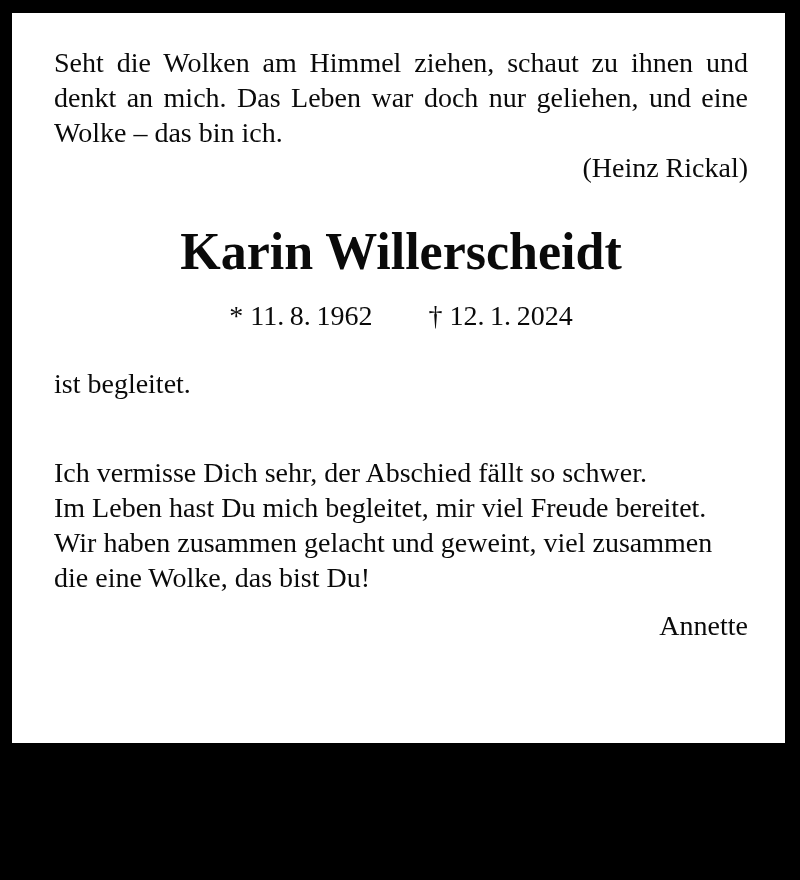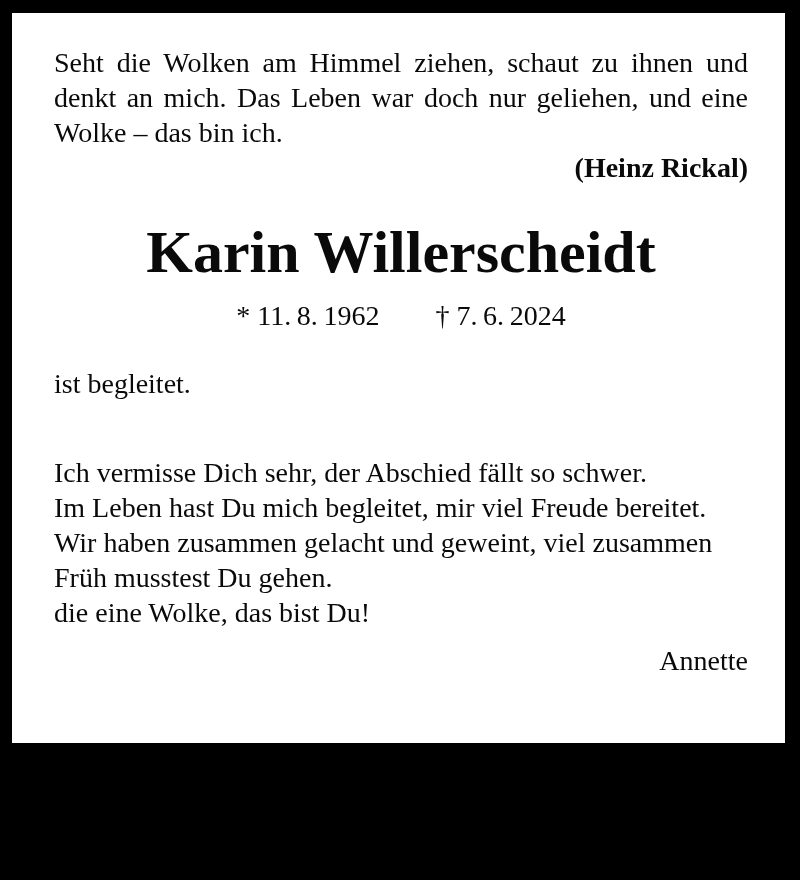--- a/index.html
+++ b/index.html
@@ -20,25 +20,25 @@
     background: #ffffff;
     color: #0a0a0a;
     font-family: "Liberation Serif", serif;
     font-size: 28px;
     line-height: 35px;
     padding: 32px 37px 0 42px;
     box-sizing: border-box;
     overflow: hidden;
   }
   .opening { text-align: justify; }
-  .attribution { text-align: right; font-weight: bold; }
+  .attribution { text-align: right; }
   .intro { margin-top: 55px; }
   .name {
     margin-top: 30px;
-    font-size: 60px;
+    font-size: 52px;
     line-height: 74px;
     font-weight: bold;
     text-align: center;
     white-space: nowrap;
   }
   .dates {
     margin-top: 9px;
     text-align: center;
     white-space: nowrap;
   }
@@ -57,29 +57,28 @@
   <div class="page">
 
     <div class="opening">Seht die Wolken am Himmel ziehen, schaut zu ihnen und denkt an mich. Das Leben war doch nur geliehen, und eine Wolke – das bin ich.</div>
 
     <div class="attribution">(Heinz Rickal)</div>
 
 
     <div class="name">Karin Willerscheidt</div>
 
     <div class="dates">
-      <span class="date-group birth"><span class="date-symbol">*</span>&nbsp;<span>11. 8. 1962</span></span><span class="date-group death"><span class="date-symbol">†</span>&nbsp;<span>7. 6. 2024</span></span>
+      <span class="date-group birth"><span class="date-symbol">*</span>&nbsp;<span>11. 8. 1962</span></span><span class="date-group death"><span class="date-symbol">†</span>&nbsp;<span>12. 1. 2024</span></span>
     </div>
 
     <div class="status">ist begleitet.</div>
 
     <div class="poem">
       <div class="poem-line">Ich vermisse Dich sehr, der Abschied fällt so schwer.</div>
       <div class="poem-line">Im Leben hast Du mich begleitet, mir viel Freude bereitet.</div>
       <div class="poem-line">Wir haben zusammen gelacht und geweint, viel zusammen</div>
-      <div class="poem-line">Früh musstest Du gehen.</div>
       <div class="poem-line">die eine Wolke, das bist Du!</div>
     </div>
 
     <div class="signature">Annette</div>
 
   </div>
 </div>
 
 </body></html>

